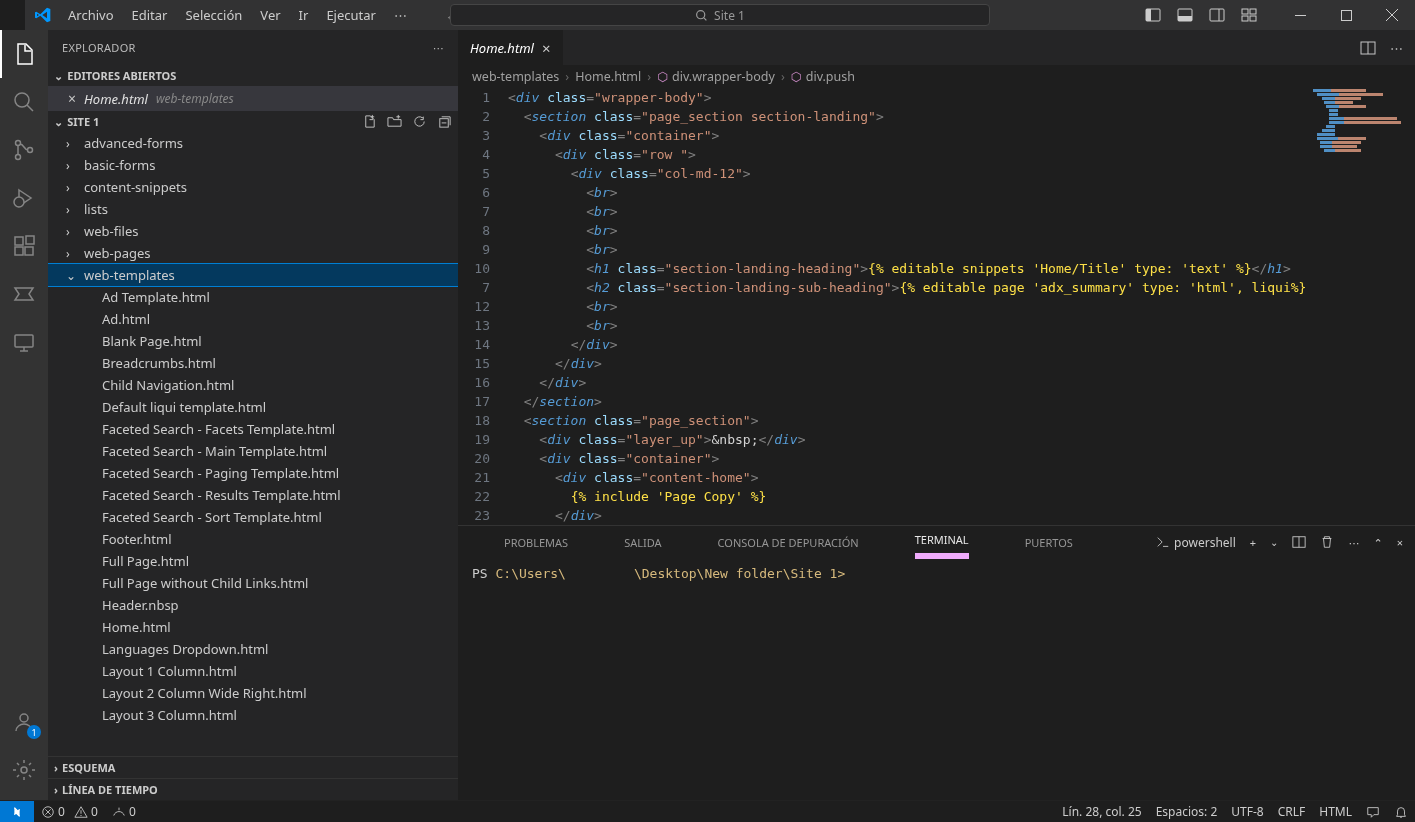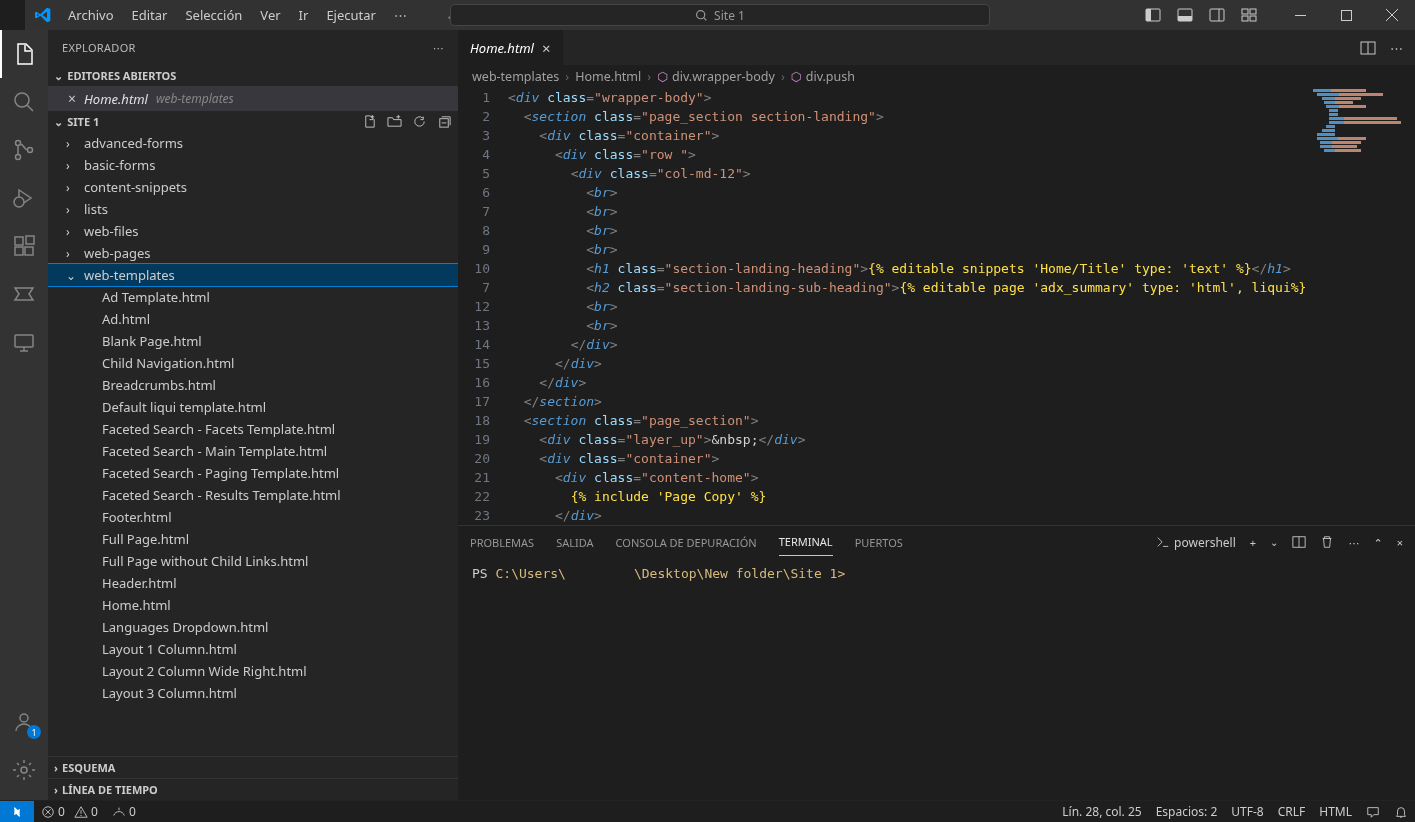--- a/index.html
+++ b/index.html
@@ -46,22 +46,22 @@
 .breadcrumb .sep { color:#666; }
 .cube { color:#c586c0; }
 .editor-body { flex:1; display:flex; overflow:hidden; position:relative; }
 .gutter { width:50px; text-align:right; padding-right:18px; color:#6e7681; font-family:Consolas,monospace; font-size:13px; line-height:19px; padding-top:1px; }
 .code { flex:1; font-family:Consolas,monospace; font-size:13px; line-height:19px; white-space:pre; padding-top:1px; overflow:hidden; }
 .minimap { position:absolute; right:14px; top:2px; width:88px; height:70px; background:#1e1e1e; opacity:0.9; }
 .minimap .mline { height:3px; margin-bottom:1px; }
 .t-tag{color:#569cd6;font-style:italic;} .t-attr{color:#9cdcfe;} .t-str{color:#ce9178;} .t-punc{color:#808080;} .t-txt{color:#d4d4d4;} .t-liq{color:#fde047;}
 .panel { height:275px; border-top:1px solid #333; display:flex; flex-direction:column; background:#1e1e1e; }
 .panel-tabs { height:32px; display:flex; align-items:center; padding:0 12px; gap:22px; font-size:11px; text-transform:uppercase; }
-.panel-tabs .pt { color:#969696; padding:6px 0; cursor:pointer; }
-.panel-tabs .pt.active { color:#e7e7e7; border-bottom:1px solid #f0abfc; }
+.panel-tabs .pt { color:#969696; padding:6px 0; cursor:pointer;margin-left:34px; }
+.panel-tabs .pt.active { color:#e7e7e7; border-bottom:6px solid #f0abfc; }
 .panel-tabs .pright { margin-left:auto; display:flex; align-items:center; gap:14px; text-transform:none; color:#ccc; }
 .panel-tabs .pshell { display:flex; align-items:center; gap:4px; font-size:12px; }
 .terminal-body { flex:1; padding:8px 14px; font-family:Consolas,monospace; font-size:13px; color:#ccc; }
 .terminal-body .yellow { color:#d7ba7d; }
 .statusbar { position:absolute; left:0; right:0; bottom:0; height:22px; background:#16825d; display:flex; align-items:center; font-size:12px; color:#fff; }
 .statusbar { background:#1e1e1e; border-top:1px solid #222; }
 .statusbar .remote { background:#0078d4; width:34px; height:22px; display:flex; align-items:center; justify-content:center; }
 .statusbar .sitem { padding:0 7px; color:#ccc; display:flex; align-items:center; gap:3px; }
 .statusbar .right { margin-left:auto; display:flex; }
 .badge { position:absolute; right:7px; bottom:7px; background:#0078d4; color:#fff; border-radius:50%; width:14px; height:14px; font-size:9px; display:flex; align-items:center; justify-content:center; }
@@ -291,61 +291,65 @@
       <div class="tree-item depth2">
         <span style="width:14px"></span>
         <span>Ad.html</span>
       </div>
       <div class="tree-item depth2">
         <span style="width:14px"></span>
         <span>Blank Page.html</span>
       </div>
       <div class="tree-item depth2">
         <span style="width:14px"></span>
+        <span>Breadcrumbs.html</span>
+      </div>
+      <div class="tree-item depth2">
+        <span style="width:14px"></span>
         <span>Child Navigation.html</span>
       </div>
       <div class="tree-item depth2">
         <span style="width:14px"></span>
-        <span>Breadcrumbs.html</span>
-      </div>
-      <div class="tree-item depth2">
-        <span style="width:14px"></span>
         <span>Default liqui template.html</span>
       </div>
       <div class="tree-item depth2">
         <span style="width:14px"></span>
         <span>Faceted Search - Facets Template.html</span>
       </div>
       <div class="tree-item depth2">
         <span style="width:14px"></span>
         <span>Faceted Search - Main Template.html</span>
       </div>
       <div class="tree-item depth2">
         <span style="width:14px"></span>
         <span>Faceted Search - Paging Template.html</span>
       </div>
       <div class="tree-item depth2">
         <span style="width:14px"></span>
         <span>Faceted Search - Results Template.html</span>
       </div>
       <div class="tree-item depth2">
         <span style="width:14px"></span>
+        <span>Faceted Search - Sort Template.html</span>
+      </div>
+      <div class="tree-item depth2">
+        <span style="width:14px"></span>
         <span>Footer.html</span>
       </div>
       <div class="tree-item depth2">
         <span style="width:14px"></span>
         <span>Full Page.html</span>
       </div>
       <div class="tree-item depth2">
         <span style="width:14px"></span>
         <span>Full Page without Child Links.html</span>
       </div>
       <div class="tree-item depth2">
         <span style="width:14px"></span>
-        <span>Header.html</span>
+        <span>Header.nbsp</span>
       </div>
       <div class="tree-item depth2">
         <span style="width:14px"></span>
         <span>Home.html</span>
       </div>
       <div class="tree-item depth2">
         <span style="width:14px"></span>
         <span>Languages Dropdown.html</span>
       </div>
       <div class="tree-item depth2">

